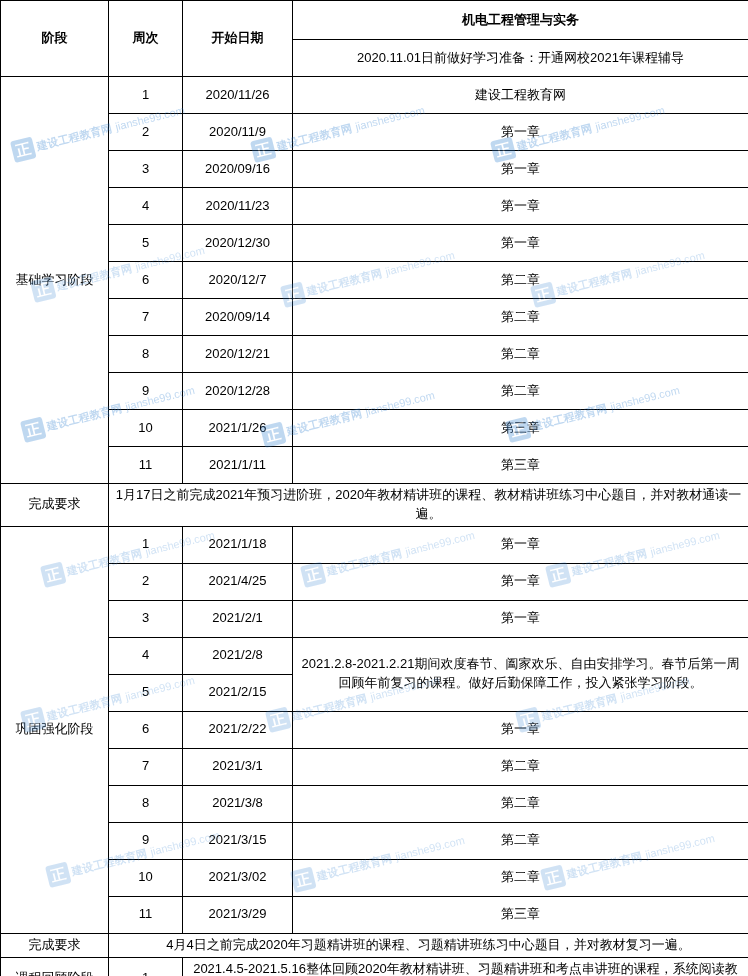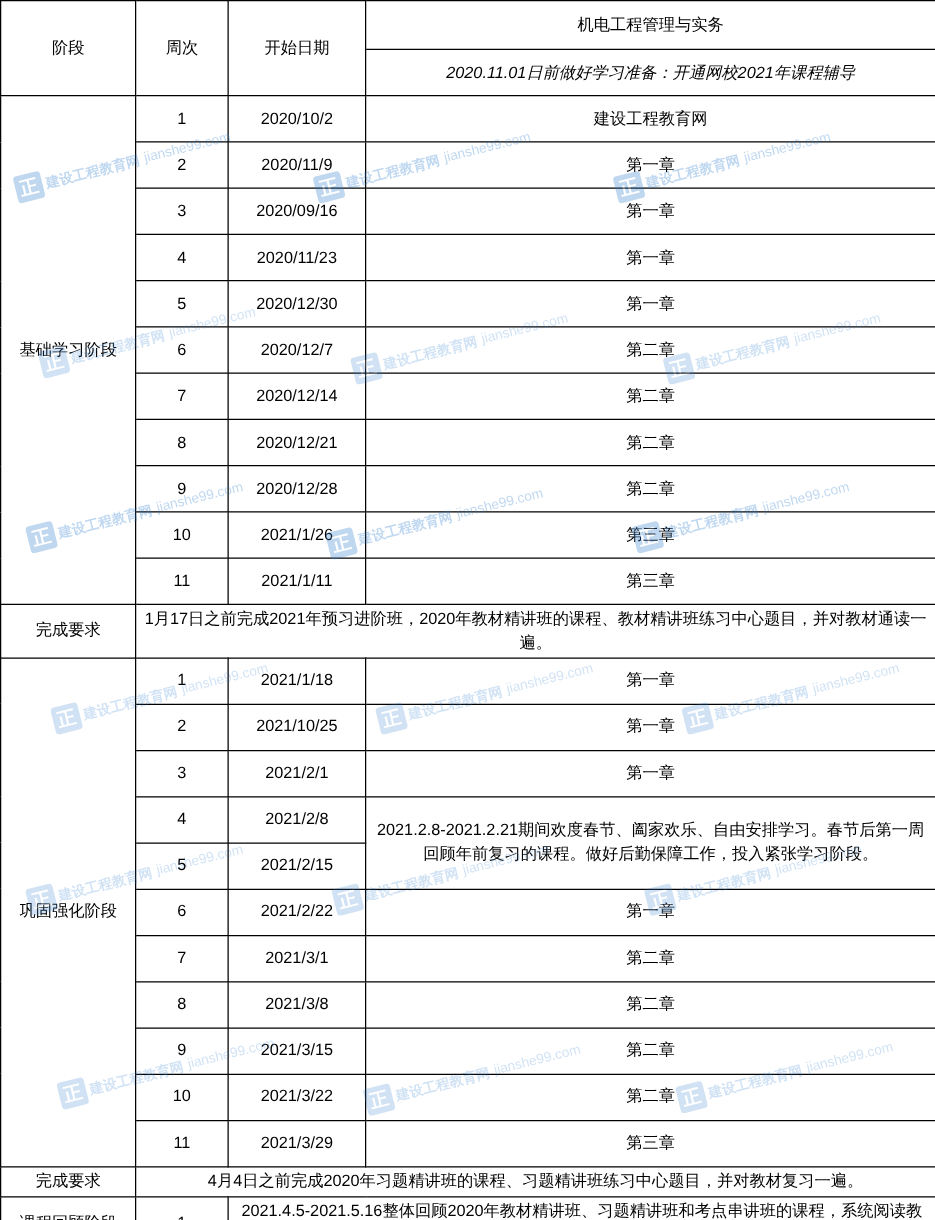--- a/index.html
+++ b/index.html
@@ -33,25 +33,25 @@
   col.c-week  { width: 74px; }
   col.c-date  { width: 110px; }
   col.c-cont  { width: 456px; }
 
   td.stage {
     font-size: 14px;
   }
   td.header-title {
     font-size: 14px;
     height: 34px;
+    font-weight: bold;
   }
   td.header-note {
     font-size: 13px;
     height: 32px;
-    font-style: italic;
   }
   td.row-cell {
     height: 32px;
   }
   td.content-left {
     text-align: left;
     padding: 5px 8px;
     line-height: 1.6;
     font-size: 13px;
   }
@@ -124,21 +124,21 @@
       <td class="header-title" rowspan="2">开始日期</td>
       <td class="header-title">机电工程管理与实务</td>
     </tr>
     <tr>
       <td class="header-note">2020.11.01日前做好学习准备：开通网校2021年课程辅导</td>
     </tr>
 
     <tr>
       <td class="stage" rowspan="11">基础学习阶段</td>
       <td class="row-cell">1</td>
-      <td class="row-cell">2020/10/2</td>
+      <td class="row-cell">2020/11/26</td>
       <td class="row-cell">建设工程教育网</td>
     </tr>
     <tr>
       <td class="row-cell">2</td>
       <td class="row-cell">2020/11/9</td>
       <td class="row-cell">第一章</td>
     </tr>
     <tr>
       <td class="row-cell">3</td>
       <td class="row-cell">2020/09/16</td>
@@ -154,21 +154,21 @@
       <td class="row-cell">2020/12/30</td>
       <td class="row-cell">第一章</td>
     </tr>
     <tr>
       <td class="row-cell">6</td>
       <td class="row-cell">2020/12/7</td>
       <td class="row-cell">第二章</td>
     </tr>
     <tr>
       <td class="row-cell">7</td>
-      <td class="row-cell">2020/12/14</td>
+      <td class="row-cell">2020/09/14</td>
       <td class="row-cell">第二章</td>
     </tr>
     <tr>
       <td class="row-cell">8</td>
       <td class="row-cell">2020/12/21</td>
       <td class="row-cell">第二章</td>
     </tr>
     <tr>
       <td class="row-cell">9</td>
       <td class="row-cell">2020/12/28</td>
@@ -191,21 +191,21 @@
     </tr>
 
     <tr>
       <td class="stage" rowspan="11">巩固强化阶段</td>
       <td class="row-cell">1</td>
       <td class="row-cell">2021/1/18</td>
       <td class="row-cell">第一章</td>
     </tr>
     <tr>
       <td class="row-cell">2</td>
-      <td class="row-cell">2021/10/25</td>
+      <td class="row-cell">2021/4/25</td>
       <td class="row-cell">第一章</td>
     </tr>
     <tr>
       <td class="row-cell">3</td>
       <td class="row-cell">2021/2/1</td>
       <td class="row-cell">第一章</td>
     </tr>
     <tr>
       <td class="row-cell">4</td>
       <td class="row-cell highlight">2021/2/8</td>
@@ -230,21 +230,21 @@
       <td class="row-cell">2021/3/8</td>
       <td class="row-cell">第二章</td>
     </tr>
     <tr>
       <td class="row-cell">9</td>
       <td class="row-cell">2021/3/15</td>
       <td class="row-cell">第二章</td>
     </tr>
     <tr>
       <td class="row-cell">10</td>
-      <td class="row-cell">2021/3/22</td>
+      <td class="row-cell">2021/3/02</td>
       <td class="row-cell">第二章</td>
     </tr>
     <tr>
       <td class="row-cell">11</td>
       <td class="row-cell">2021/3/29</td>
       <td class="row-cell">第三章</td>
     </tr>
 
     <tr>
       <td class="stage requirement-label">完成要求</td>

